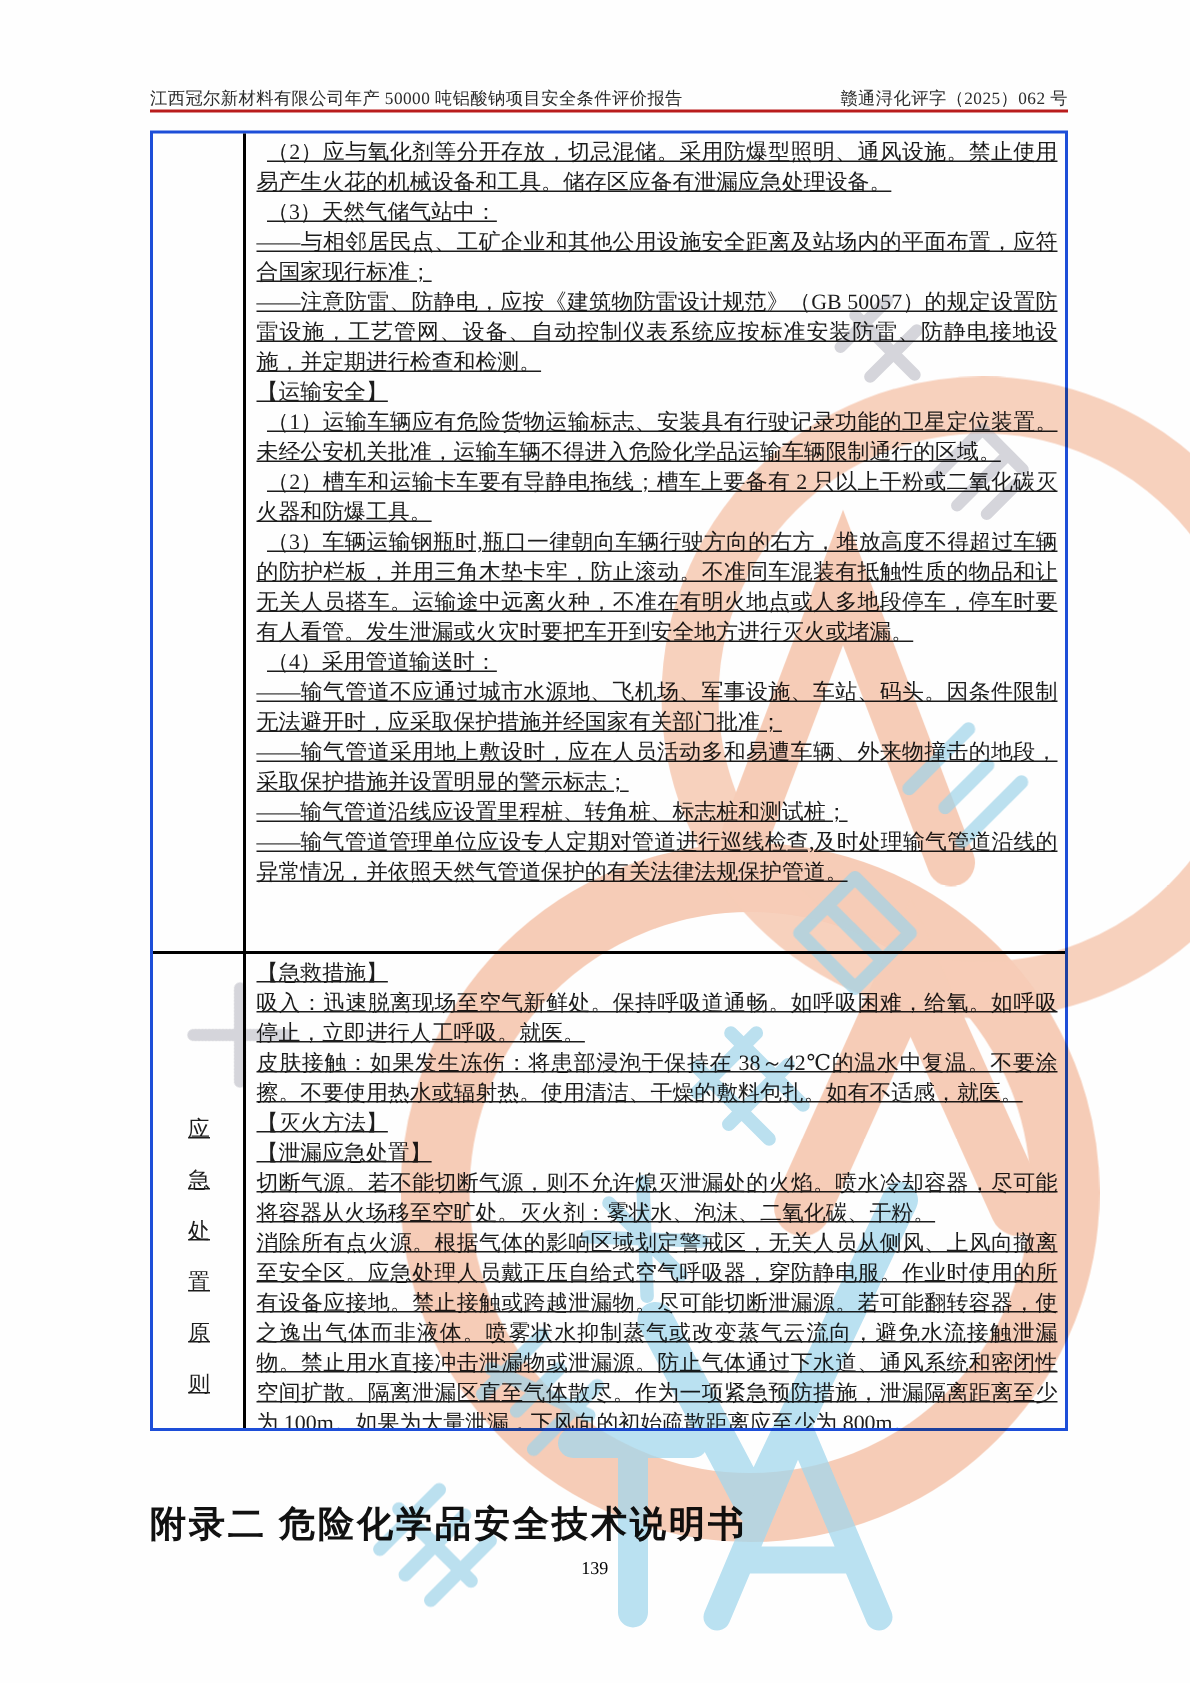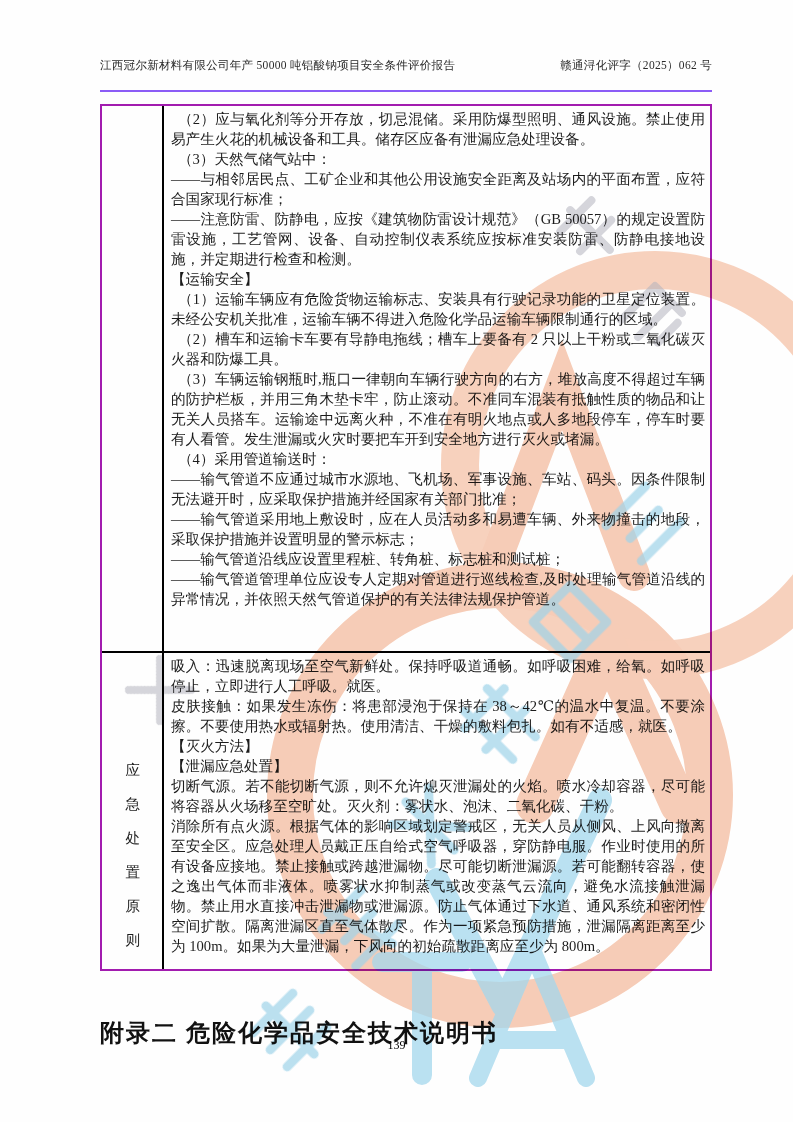--- a/index.html
+++ b/index.html
@@ -13,23 +13,23 @@
   
   .watermark{
     position:absolute;left:0;top:0;width:793px;height:1122px;
     z-index:3;pointer-events:none;mix-blend-mode:multiply;
   }
   
   .content{position:absolute;left:100px;top:58px;width:612px;z-index:2;}
   .header{
     display:flex;justify-content:space-between;align-items:flex-end;
     font-size:11.5px;letter-spacing:.3px;color:#2a2a2a;
-    border-bottom:2px solid #8b5cf6;padding-bottom:17px;
+    border-bottom:2px solid #b91c1c;padding-bottom:0;
   }
-  .doc-table{margin-top:12px;border:2px solid #a21caf;}
+  .doc-table{margin-top:12px;border:2px solid #1d4ed8;text-decoration:underline;}
   .trow{display:flex;}
   .trow.r2{border-top:2px solid #000;}
   .cell-label{
     width:60px;flex:0 0 60px;border-right:2px solid #000;
     display:flex;justify-content:center;align-items:flex-start;
     font-size:14.6px;
   }
   .vlabel{
     width:16px;margin-top:100px;line-height:34px;text-align:right;
     word-break:break-all;line-break:anywhere;
@@ -127,20 +127,21 @@
             <p class="para dash">——输气管道采用地上敷设时，应在人员活动多和易遭车辆、外来物撞击的地段，采取保护措施并设置明显的警示标志；</p>
             <p class="para dash">——输气管道沿线应设置里程桩、转角桩、标志桩和测试桩；</p>
             <p class="para dash">——输气管道管理单位应设专人定期对管道进行巡线检查,及时处理输气管道沿线的异常情况，并依照天然气管道保护的有关法律法规保护管道。</p>
           </div>
       </div>
       <div class="trow r2">
         <div class="cell-label">
           <div class="vlabel">应急处置原则</div>
         </div>
         <div class="cell-body">
+            <p class="para head">【急救措施】</p>
             <p class="para plain">吸入：迅速脱离现场至空气新鲜处。保持呼吸道通畅。如呼吸困难，给氧。如呼吸停止，立即进行人工呼吸。就医。</p>
             <p class="para plain">皮肤接触：如果发生冻伤：将患部浸泡于保持在 38～42℃的温水中复温。不要涂擦。不要使用热水或辐射热。使用清洁、干燥的敷料包扎。如有不适感，就医。</p>
             <p class="para head">【灭火方法】</p>
             <p class="para head">【泄漏应急处置】</p>
             <p class="para plain">切断气源。若不能切断气源，则不允许熄灭泄漏处的火焰。喷水冷却容器，尽可能将容器从火场移至空旷处。灭火剂：雾状水、泡沫、二氧化碳、干粉。</p>
             <p class="para plain">消除所有点火源。根据气体的影响区域划定警戒区，无关人员从侧风、上风向撤离至安全区。应急处理人员戴正压自给式空气呼吸器，穿防静电服。作业时使用的所有设备应接地。禁止接触或跨越泄漏物。尽可能切断泄漏源。若可能翻转容器，使之逸出气体而非液体。喷雾状水抑制蒸气或改变蒸气云流向，避免水流接触泄漏物。禁止用水直接冲击泄漏物或泄漏源。防止气体通过下水道、通风系统和密闭性空间扩散。隔离泄漏区直至气体散尽。作为一项紧急预防措施，泄漏隔离距离至少为 100m。如果为大量泄漏，下风向的初始疏散距离应至少为 800m。</p>
           </div>
       </div>
     </div>
 

